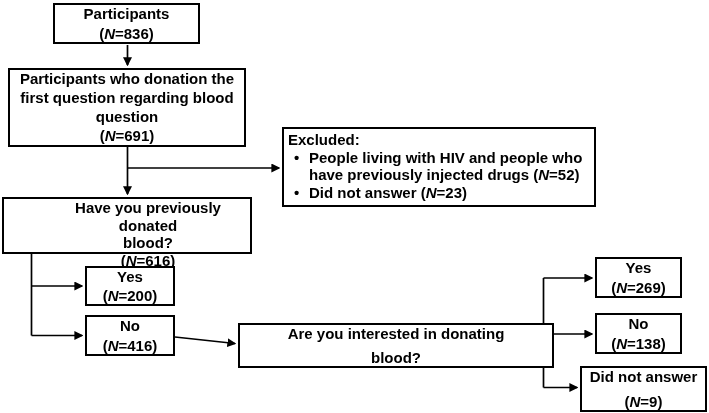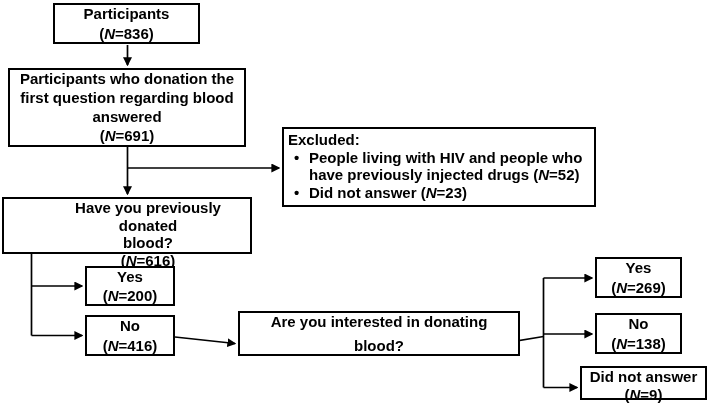--- a/index.html
+++ b/index.html
@@ -73,21 +73,21 @@
   </svg>
 
   <div class="box" style="left:53px; top:3px; width:147px; height:41px;">
     <div>Participants</div>
     <div>(<i>N</i>=836)</div>
   </div>
 
   <div class="box" style="left:8px; top:68px; width:238px; height:79px;">
     <div>Participants who donation the</div>
     <div>first question regarding blood</div>
-    <div>answered</div>
+    <div>question</div>
     <div>(<i>N</i>=691)</div>
   </div>
 
   <div class="box excluded" style="left:282px; top:127px; width:314px; height:80px;">
     <div>Excluded:</div>
     <ul>
       <li>People living with HIV and people who have previously injected drugs (<i>N</i>=52)</li>
       <li>Did not answer (<i>N</i>=23)</li>
     </ul>
   </div>
@@ -101,33 +101,33 @@
   <div class="box" style="left:85px; top:266px; width:90px; height:40px;">
     <div>Yes</div>
     <div>(<i>N</i>=200)</div>
   </div>
 
   <div class="box" style="left:85px; top:315px; width:90px; height:41px;">
     <div>No</div>
     <div>(<i>N</i>=416)</div>
   </div>
 
-  <div class="box" style="left:238px; top:311px; width:282px; height:45px;">
+  <div class="box" style="left:238px; top:323px; width:316px; height:45px;">
     <div>Are you interested in donating</div>
     <div>blood?</div>
   </div>
 
   <div class="box" style="left:595px; top:257px; width:87px; height:41px;">
     <div>Yes</div>
     <div>(<i>N</i>=269)</div>
   </div>
 
   <div class="box" style="left:595px; top:313px; width:87px; height:41px;">
     <div>No</div>
     <div>(<i>N</i>=138)</div>
   </div>
 
-  <div class="box" style="left:580px; top:366px; width:127px; height:34px;">
+  <div class="box" style="left:580px; top:366px; width:127px; height:46px;">
     <div>Did not answer</div>
     <div>(<i>N</i>=9)</div>
   </div>
 
 </div>
 
 </body></html>

